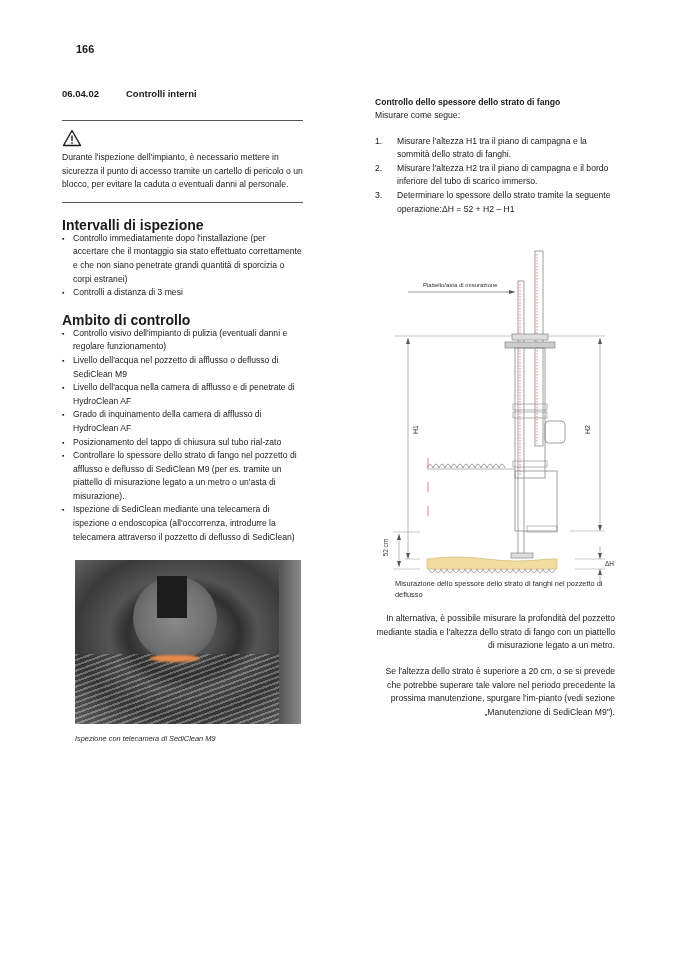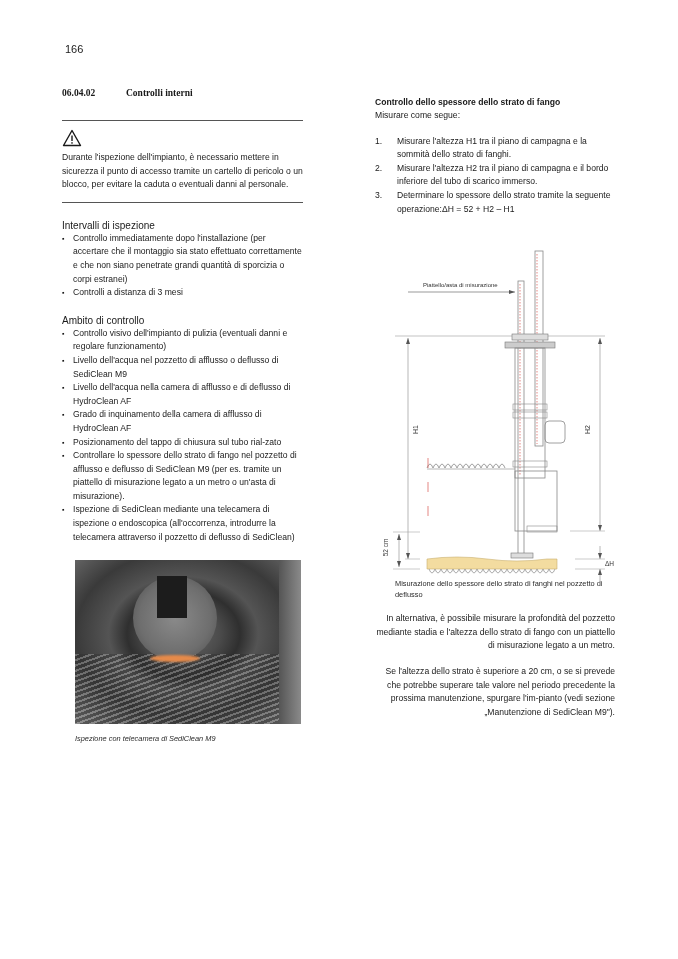--- a/index.html
+++ b/index.html
@@ -1,28 +1,28 @@
 <!DOCTYPE html>
 <html><head>
 <meta charset="utf-8">
 <style>
   html, body { margin:0; padding:0; background:#ffffff; }
   body { width:678px; height:959px; position:relative; overflow:hidden;
          font-family:"Liberation Sans", sans-serif; color:#1a1a1a; }
-  .page-number { position:absolute; left:65px; top:43px; font-size:11px; font-weight:normal; }
+  .page-number { position:absolute; left:76px; top:43px; font-size:11px; font-weight:bold; }
   .left-col { position:absolute; left:62px; top:88px; width:241px; }
   .right-col { position:absolute; left:375px; top:96px; width:240px; }
-  .section-head { font-size:9.5px; font-weight:bold; display:flex; gap:0; height:14px;font-family:Liberation Serif, serif; }
+  .section-head { font-size:9.5px; font-weight:bold; display:flex; gap:0; height:14px; }
   .section-head .num { width:64px; }
   .rule { border:0; border-top:1.5px solid #555; margin:0; }
   .rule-top { margin-top:18px; }
   .warning-box { padding:8px 0 10px 0; }
   .warn-icon { width:20px; height:18px; display:block; margin-bottom:4px; }
   p, li { font-size:8.6px; line-height:13.6px; margin:0; }
-  .sub-head { font-size:10px; font-weight:normal; line-height:13px; margin-top:16px; }
+  .sub-head { font-size:14px; font-weight:bold; line-height:13px; margin-top:16px; }
   ul.bullets { list-style:none; padding:0; margin:0; }
   ul.bullets li { position:relative; padding-left:11px; }
   ul.bullets li::before { content:"\25AA"; position:absolute; left:0; top:0; font-size:7px; }
   .photo { width:226px; height:164px; margin-top:16px; margin-left:13px;
            background: radial-gradient(ellipse at 48% 45%, #6b6b6b 0%, #4b4b4b 22%, #2f2f2f 34%, #545454 45%, #3a3a3a 65%, #7a7a7a 100%);
            position:relative; overflow:hidden; }
   .photo .ring { position:absolute; left:58px; top:16px; width:84px; height:84px; border-radius:50%;
                  background: radial-gradient(circle at 50% 50%, #8a8a8a 0%, #6e6e6e 60%, #4a4a4a 100%); }
   .photo .block { position:absolute; left:82px; top:16px; width:30px; height:42px; background:#1c1c1c; }
   .photo .glow { position:absolute; left:75px; top:95px; width:50px; height:7px; border-radius:50%;
@@ -65,21 +65,21 @@
   <div class="sub-head">Intervalli di ispezione</div>
   <ul class="bullets">
     <li>Controllo immediatamente dopo l'installazione (per accertare che il montaggio sia stato effettuato correttamente e che non siano penetrate grandi quantità di sporcizia o corpi estranei)</li>
     <li>Controlli a distanza di 3 mesi</li>
   </ul>
 
   <div class="sub-head" style="margin-top:14px">Ambito di controllo</div>
   <ul class="bullets">
     <li>Controllo visivo dell'impianto di pulizia (eventuali danni e regolare funzionamento)</li>
     <li>Livello dell'acqua nel pozzetto di afflusso o deflusso di SediClean M9</li>
-    <li>Livello dell'acqua nella camera di afflusso e di deflusso di HydroClean AF</li>
+    <li>Livello dell'acqua nella camera di afflusso e di penetrate di HydroClean AF</li>
     <li>Grado di inquinamento della camera di afflusso di HydroClean AF</li>
     <li>Posizionamento del tappo di chiusura sul tubo rial-zato</li>
     <li>Controllare lo spessore dello strato di fango nel pozzetto di afflusso e deflusso di SediClean M9 (per es. tramite un piattello di misurazione legato a un metro o un'asta di misurazione).</li>
     <li>Ispezione di SediClean mediante una telecamera di ispezione o endoscopica (all'occorrenza, introdurre la telecamera attraverso il pozzetto di deflusso di SediClean)</li>
   </ul>
 
   <div class="photo">
     <div class="ridges"></div>
     <div class="ring"></div>
     <div class="block"></div>

